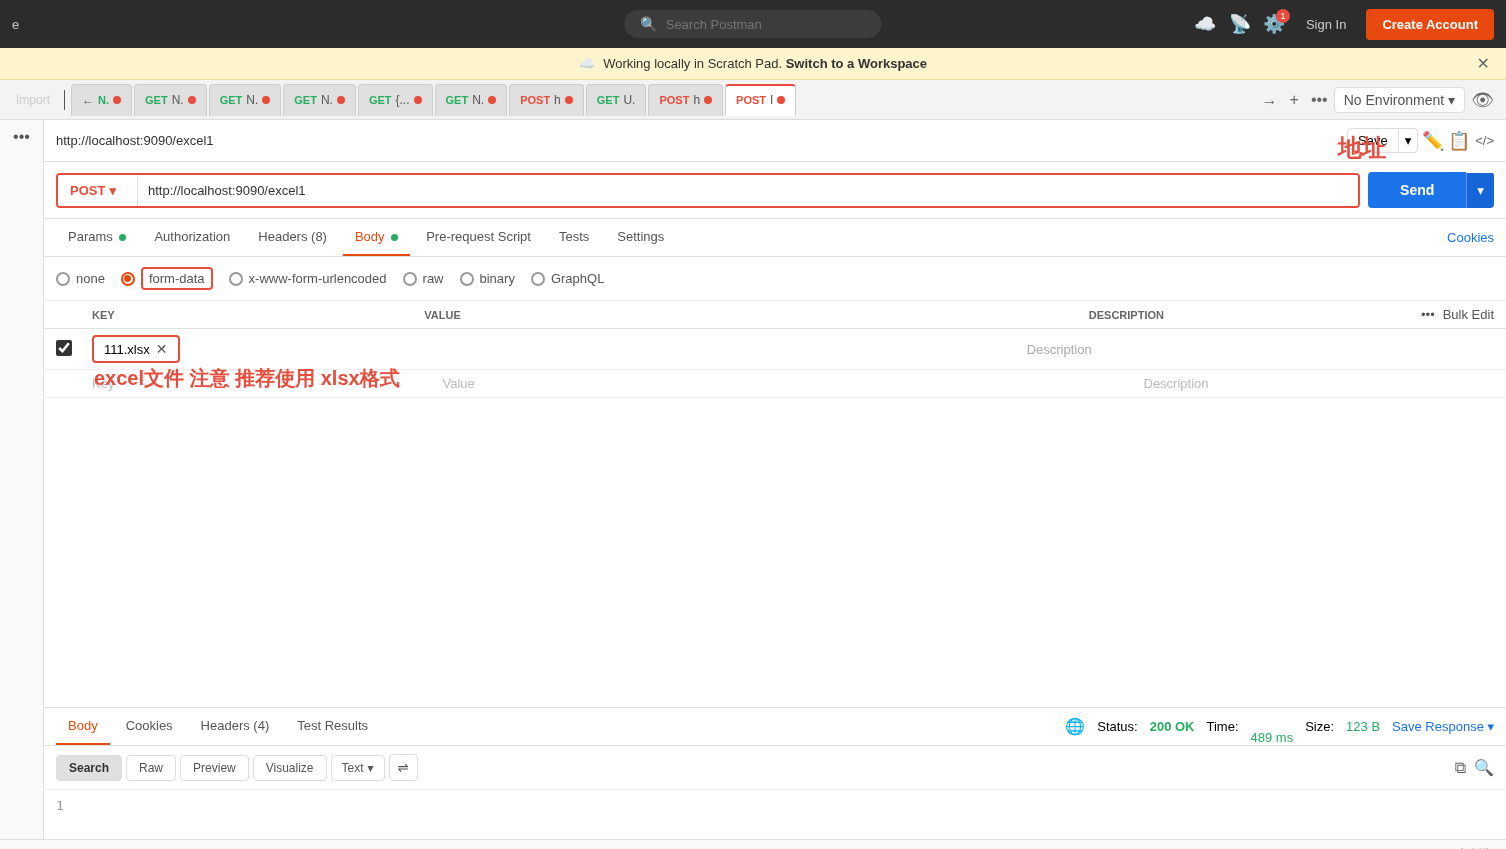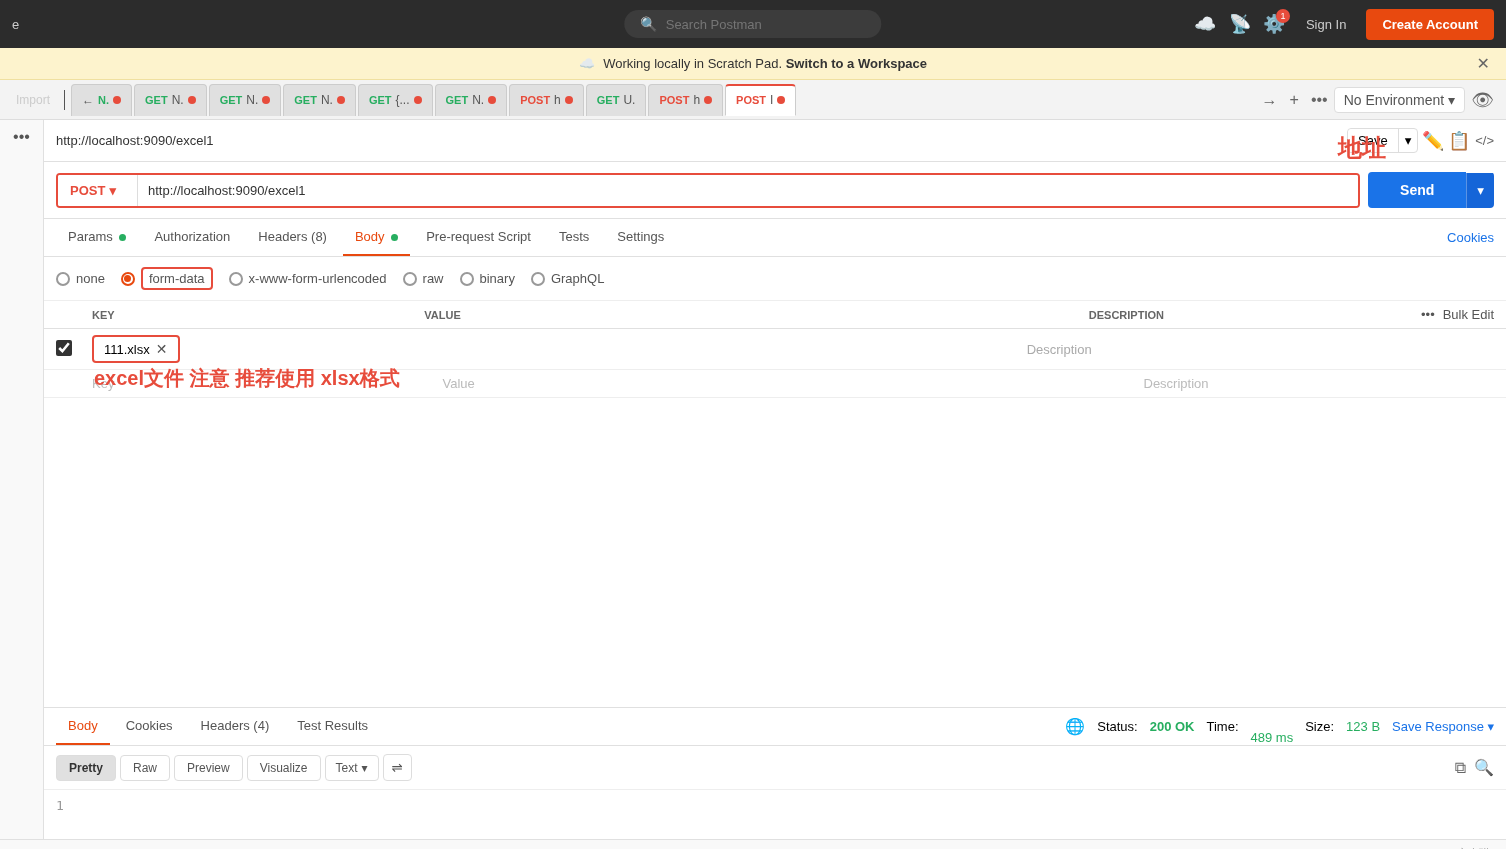--- a/index.html
+++ b/index.html
@@ -408,21 +408,21 @@
           <span class="status-time">489 ms</span>
           <span>Size: </span>
           <span class="status-size">123 B</span>
           <button class="save-response-btn">
             <span>Save Response</span> ▾
           </button>
         </div>
       </div>
 
       <div class="resp-format-bar">
-        <button class="fmt-btn active">Pretty</button>
+        <button class="fmt-btn active">Search</button>
         <button class="fmt-btn">Raw</button>
         <button class="fmt-btn">Preview</button>
         <button class="fmt-btn">Visualize</button>
         <div class="text-select">
           <span>Text</span>
           <span>▾</span>
         </div>
         <button class="wrap-btn">⇌</button>
         <div class="resp-icons">
           <button class="resp-icon-btn">⧉</button>

